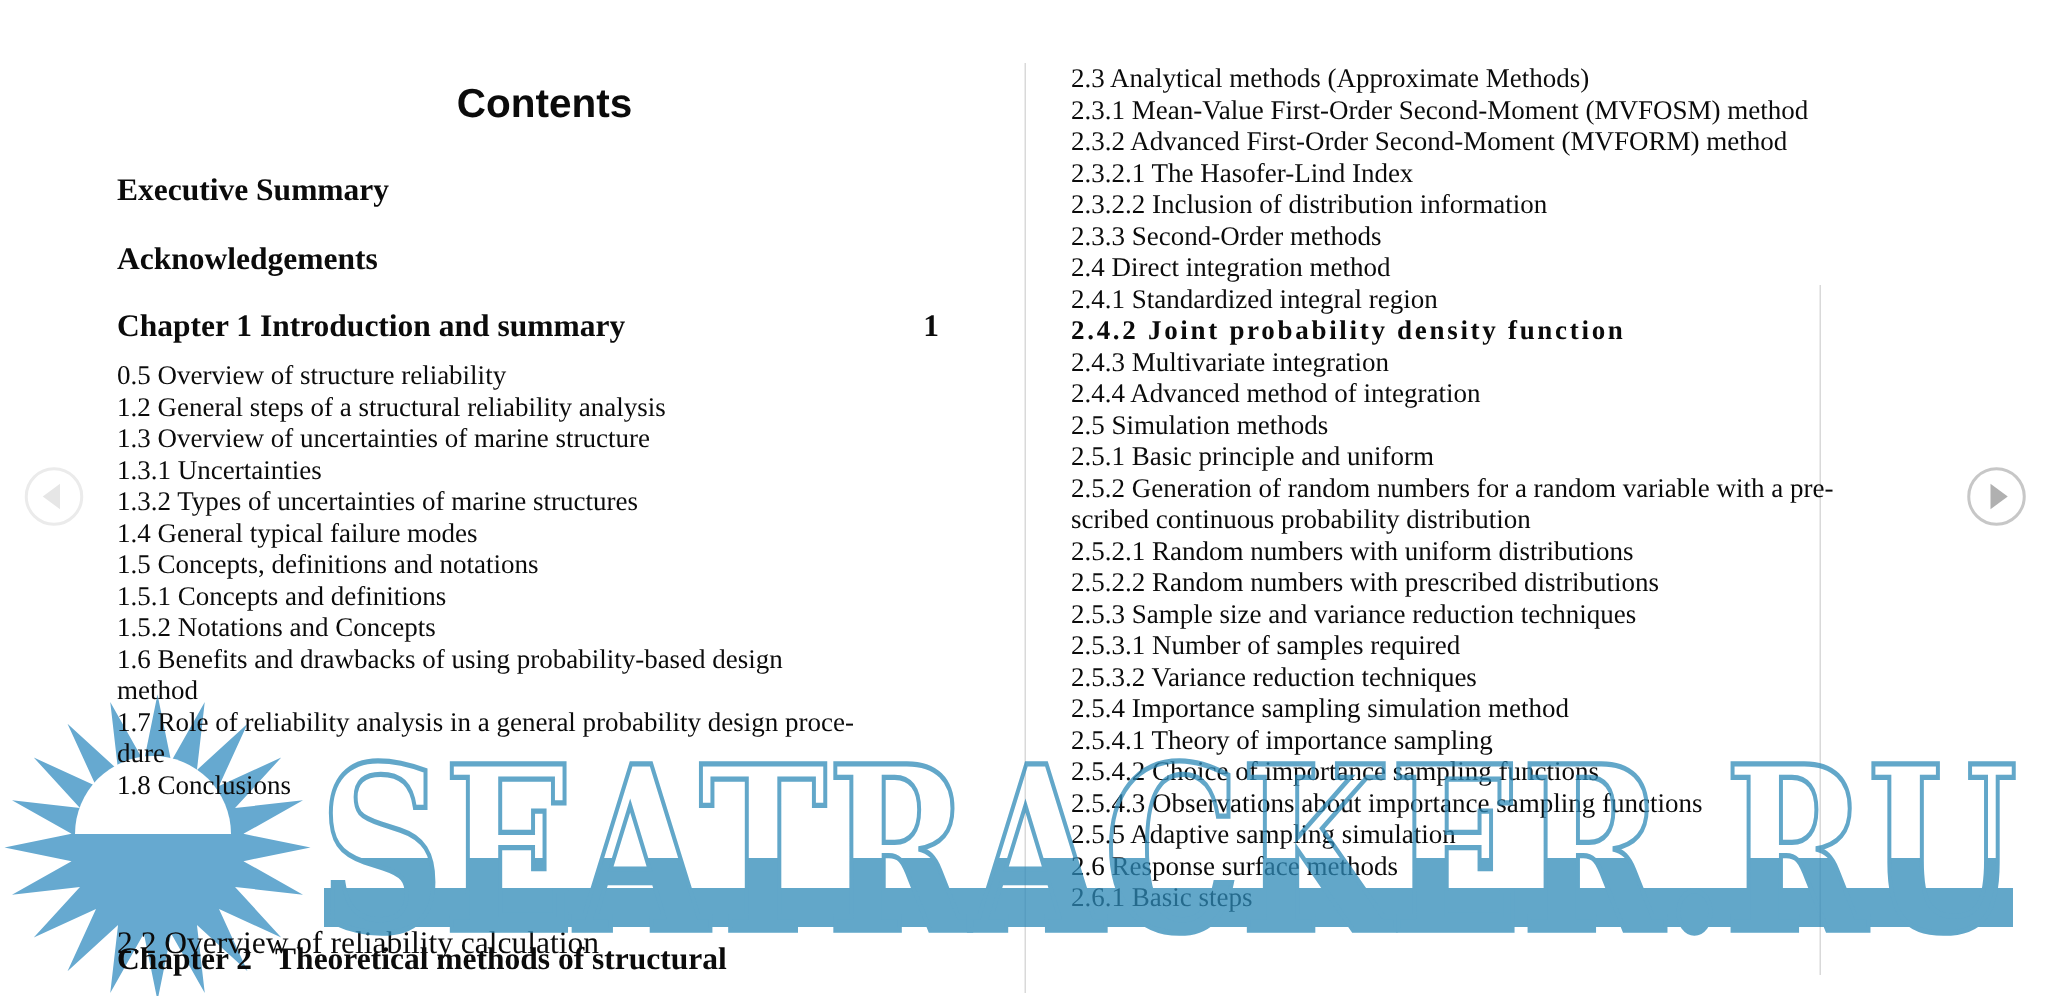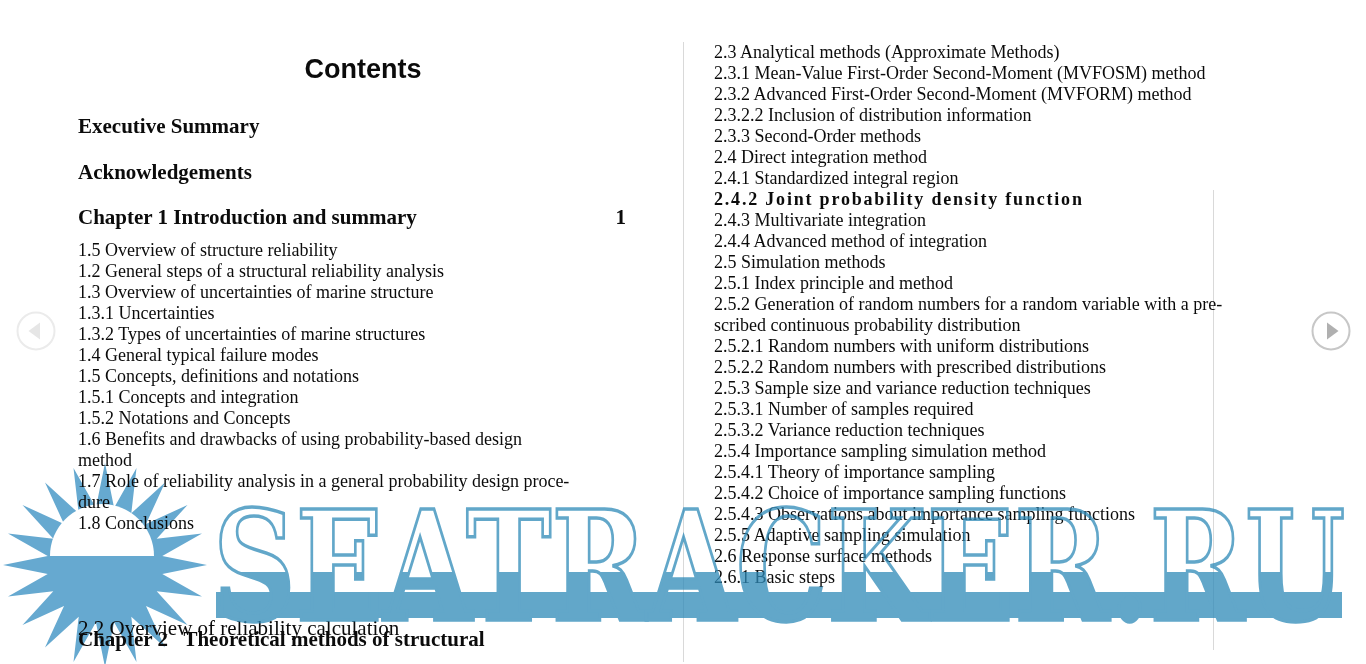--- a/index.html
+++ b/index.html
@@ -78,28 +78,28 @@
     <div class="head head-exec">Executive Summary</div>
     <div class="head head-ack">Acknowledgements</div>
 
     <div class="head head-ch1">
       <span>Chapter 1 Introduction and summary</span>
       <span>1</span>
     </div>
 
     <div class="toc-lines lines-ch1">
 
-    <div class="toc-line">1.5 Overview of structure reliability</div>
+    <div class="toc-line">0.5 Overview of structure reliability</div>
         <div class="toc-line">1.2 General steps of a structural reliability analysis</div>
         <div class="toc-line">1.3 Overview of uncertainties of marine structure</div>
         <div class="toc-line">1.3.1 Uncertainties</div>
         <div class="toc-line">1.3.2 Types of uncertainties of marine structures</div>
         <div class="toc-line">1.4 General typical failure modes</div>
         <div class="toc-line">1.5 Concepts, definitions and notations</div>
-        <div class="toc-line">1.5.1 Concepts and integration</div>
+        <div class="toc-line">1.5.1 Concepts and definitions</div>
         <div class="toc-line">1.5.2 Notations and Concepts</div>
         <div class="toc-line">1.6 Benefits and drawbacks of using probability-based design</div>
         <div class="toc-line">method</div>
         <div class="toc-line">1.7 Role of reliability analysis in a general probability design proce-</div>
         <div class="toc-line">dure</div>
         <div class="toc-line">1.8 Conclusions</div>
       </div>
 
     <div class="head head-ch2">
       <div>Chapter 2   Theoretical methods of structural</div>
@@ -107,29 +107,30 @@
     </div>
 
     <div class="line-22 toc-line">2.2 Overview of reliability calculation</div>
   </div>
 
   <div class="right-col">
 
   <div class="toc-line">2.3 Analytical methods (Approximate Methods)</div>
       <div class="toc-line">2.3.1 Mean-Value First-Order Second-Moment (MVFOSM) method</div>
       <div class="toc-line">2.3.2 Advanced First-Order Second-Moment (MVFORM) method</div>
+      <div class="toc-line">2.3.2.1 The Hasofer-Lind Index</div>
       <div class="toc-line">2.3.2.2 Inclusion of distribution information</div>
       <div class="toc-line">2.3.3 Second-Order methods</div>
       <div class="toc-line">2.4 Direct integration method</div>
       <div class="toc-line">2.4.1 Standardized integral region</div>
       <div class="toc-line spaced">2.4.2 Joint probability density function</div>
       <div class="toc-line">2.4.3 Multivariate integration</div>
       <div class="toc-line">2.4.4 Advanced method of integration</div>
       <div class="toc-line">2.5 Simulation methods</div>
-      <div class="toc-line">2.5.1 Index principle and method</div>
+      <div class="toc-line">2.5.1 Basic principle and uniform</div>
       <div class="toc-line">2.5.2 Generation of random numbers for a random variable with a pre-</div>
       <div class="toc-line">scribed continuous probability distribution</div>
       <div class="toc-line">2.5.2.1 Random numbers with uniform distributions</div>
       <div class="toc-line">2.5.2.2 Random numbers with prescribed distributions</div>
       <div class="toc-line">2.5.3 Sample size and variance reduction techniques</div>
       <div class="toc-line">2.5.3.1 Number of samples required</div>
       <div class="toc-line">2.5.3.2 Variance reduction techniques</div>
       <div class="toc-line">2.5.4 Importance sampling simulation method</div>
       <div class="toc-line">2.5.4.1 Theory of importance sampling</div>
       <div class="toc-line">2.5.4.2 Choice of importance sampling functions</div>

